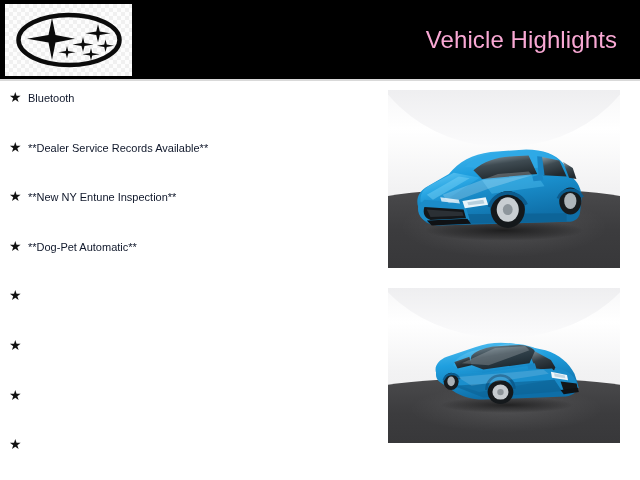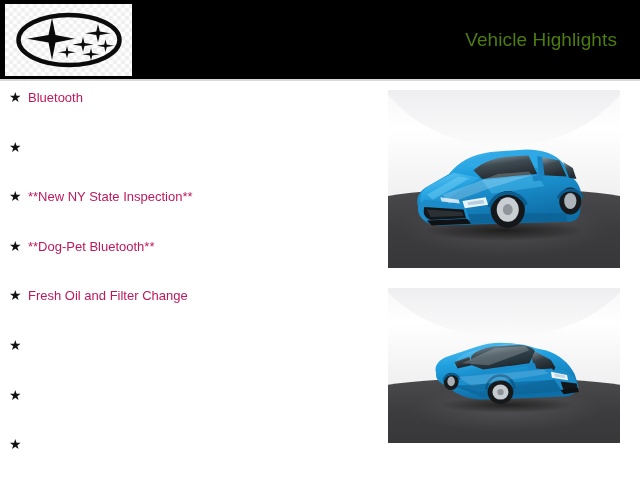--- a/index.html
+++ b/index.html
@@ -44,22 +44,22 @@
     background-position: 0 0, 4px 4px;
     display: flex;
     align-items: center;
     justify-content: center;
   }
   .logo-svg { display: block; }
   .header-title {
     position: absolute;
     right: 23px;
     top: 29px;
-    color: #4d7c0f;
-    font-size: 19px;
+    color: #f9a8d4;
+    font-size: 24px;
     line-height: 22px;
     letter-spacing: 0.1px;
     white-space: nowrap;
   }
   .header-rule {
     position: absolute;
     left: 0;
     top: 79px;
     width: 640px;
     height: 2px;
@@ -82,22 +82,22 @@
   }
   .hl-star {
     flex: 0 0 auto;
     width: 19px;
     color: #111111;
     font-size: 14px;
     line-height: 22px;
   }
   .hl-text {
     flex: 1 1 auto;
-    color: #be185d;
-    font-size: 13px;
+    color: #0f172a;
+    font-size: 11px;
     line-height: 22px;
     white-space: nowrap;
   }
 
   
   .photo {
     position: absolute;
     overflow: hidden;
     background: #ffffff;
   }
@@ -173,35 +173,35 @@
 
   <div class="highlights">
 
     <div class="hl-item">
       <span class="hl-star">★</span>
       <span class="hl-text">Bluetooth</span>
     </div>
 
     <div class="hl-item">
       <span class="hl-star">★</span>
-    </div>
-
-    <div class="hl-item">
-      <span class="hl-star">★</span>
-      <span class="hl-text">**New NY State Inspection**</span>
-    </div>
-
-    <div class="hl-item">
-      <span class="hl-star">★</span>
-      <span class="hl-text">**Dog-Pet Bluetooth**</span>
-    </div>
-
-    <div class="hl-item">
-      <span class="hl-star">★</span>
-      <span class="hl-text">Fresh Oil and Filter Change</span>
+      <span class="hl-text">**Dealer Service Records Available**</span>
+    </div>
+
+    <div class="hl-item">
+      <span class="hl-star">★</span>
+      <span class="hl-text">**New NY Entune Inspection**</span>
+    </div>
+
+    <div class="hl-item">
+      <span class="hl-star">★</span>
+      <span class="hl-text">**Dog-Pet Automatic**</span>
+    </div>
+
+    <div class="hl-item">
+      <span class="hl-star">★</span>
     </div>
 
     <div class="hl-item">
       <span class="hl-star">★</span>
     </div>
 
     <div class="hl-item">
       <span class="hl-star">★</span>
     </div>
 

